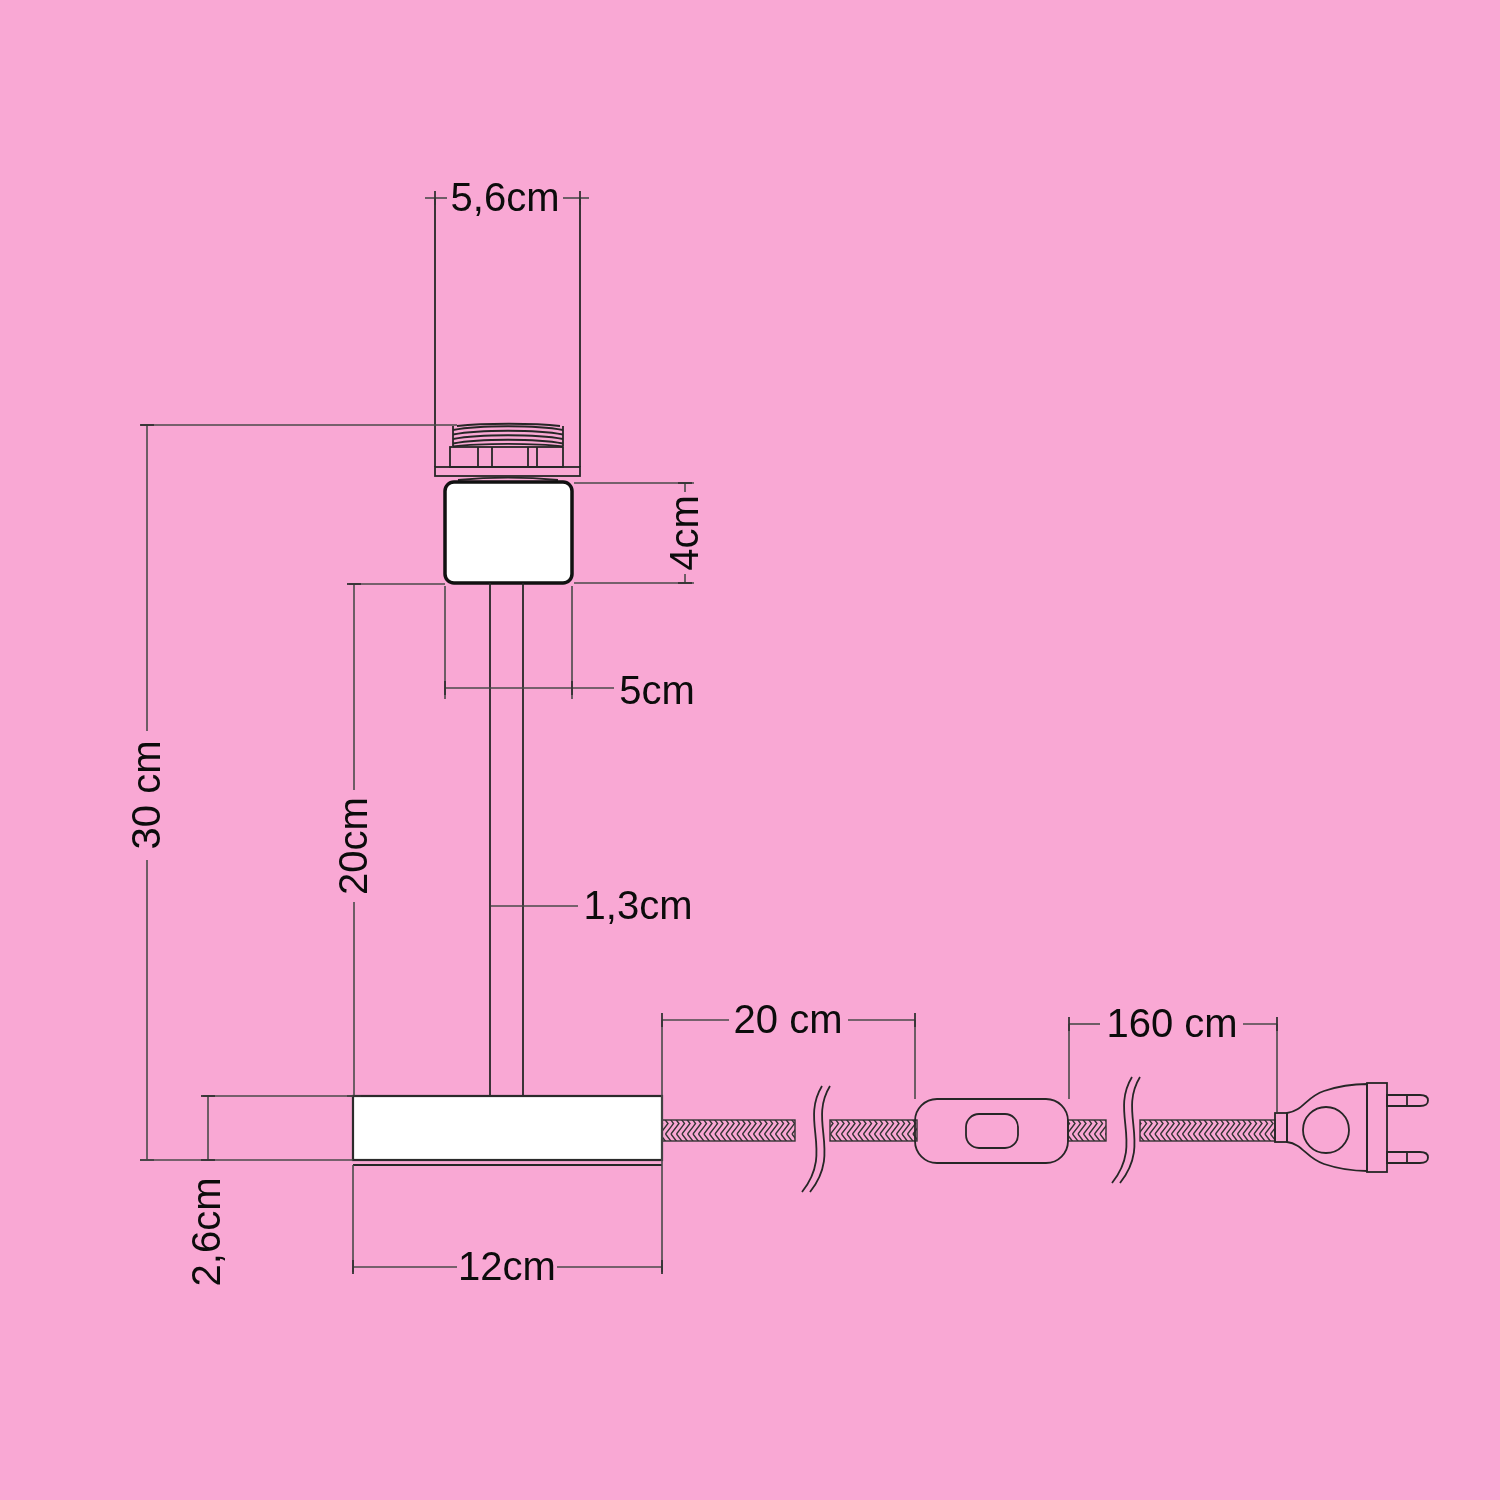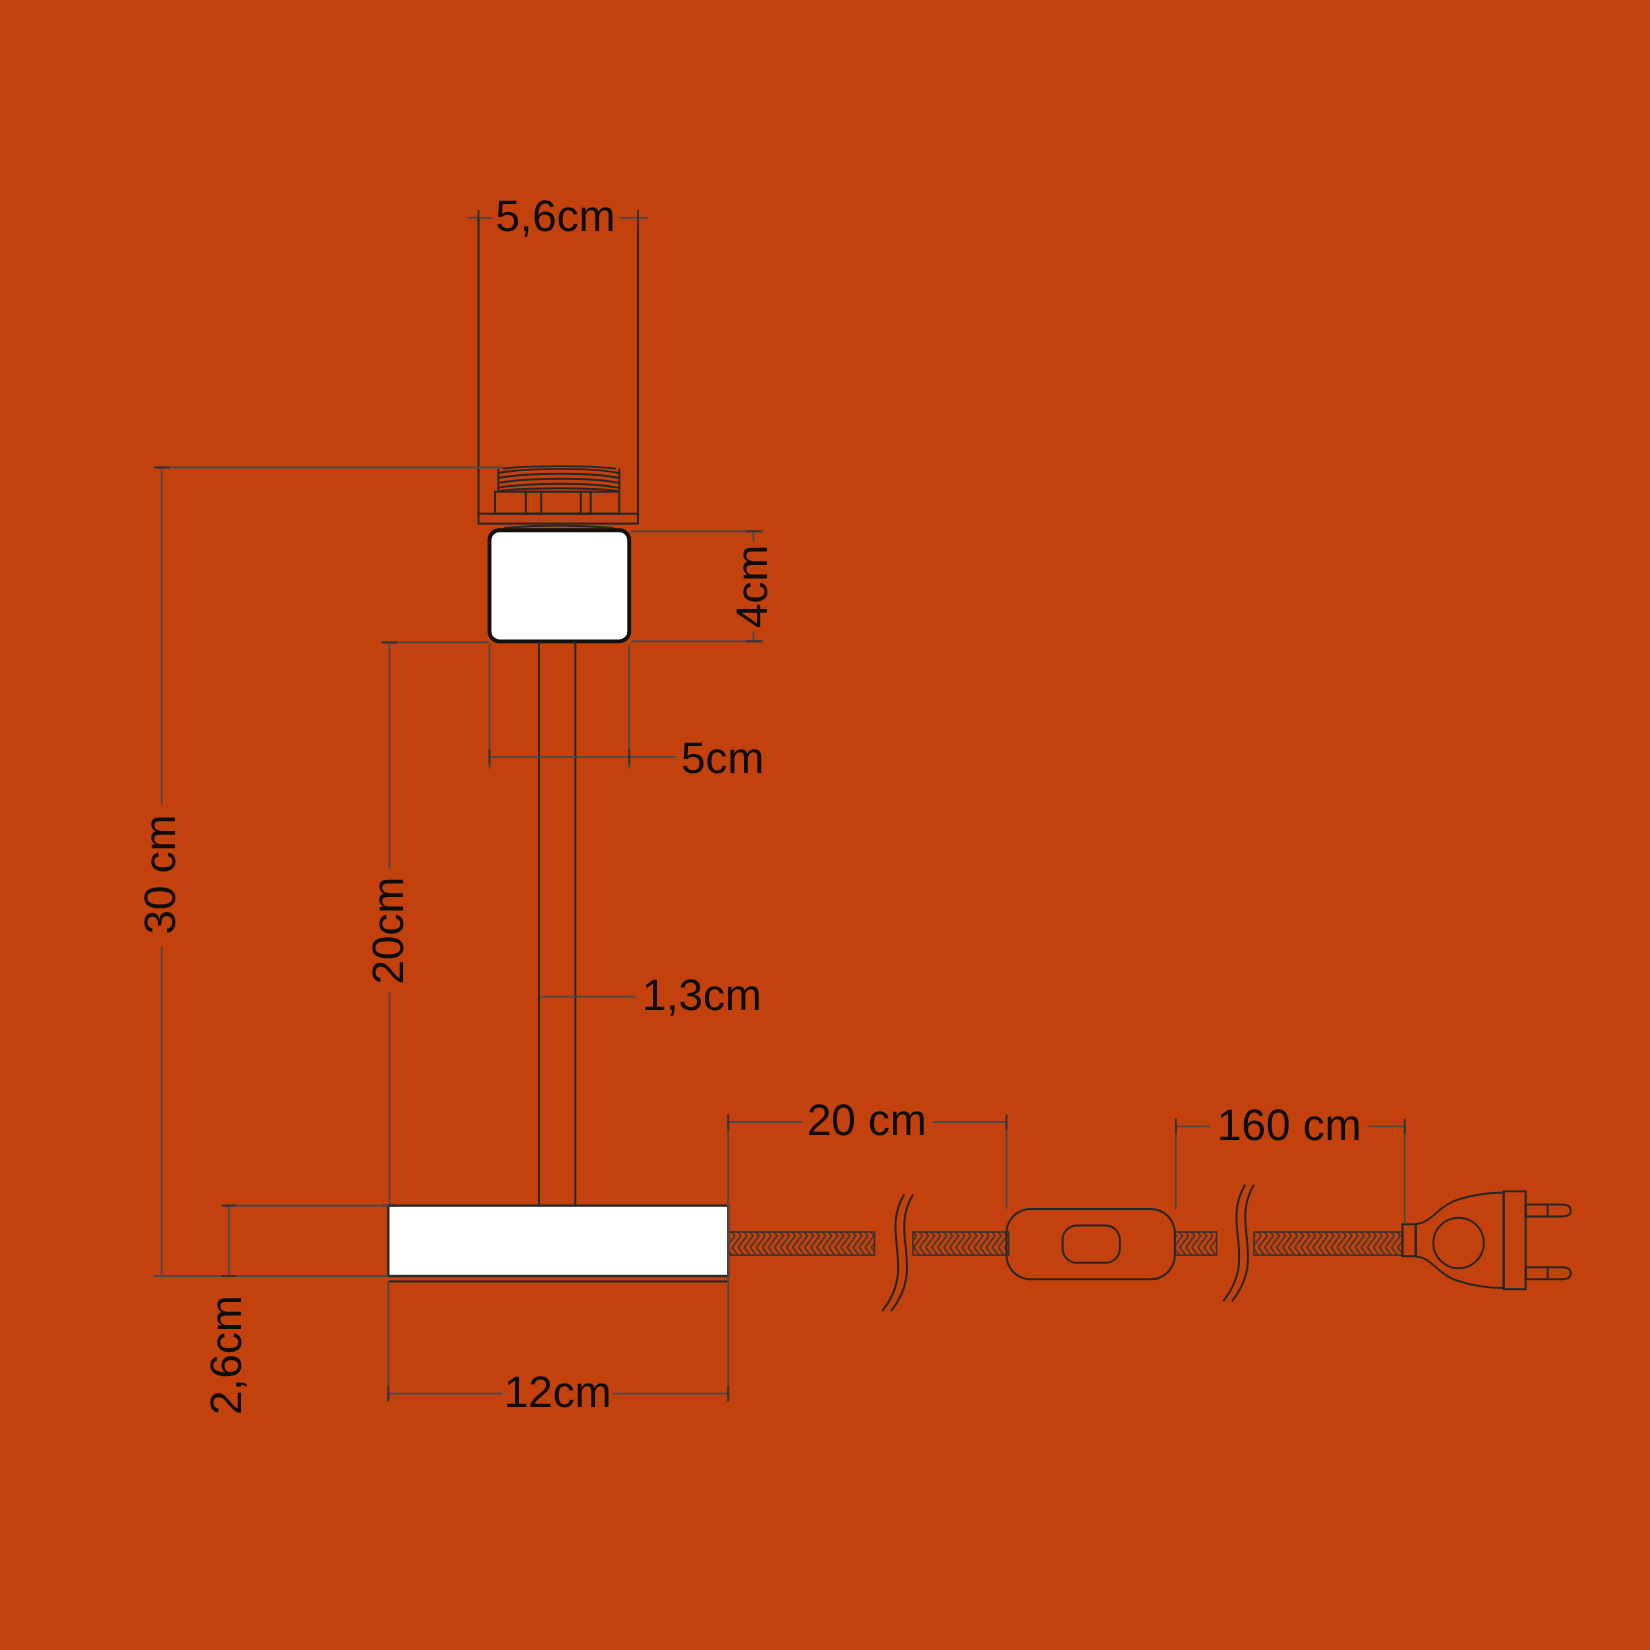--- a/index.html
+++ b/index.html
@@ -1,16 +1,16 @@
 <!DOCTYPE html>
 <html><head>
 <meta charset="utf-8">
 <style>
   html,body{margin:0;padding:0;background:#ffffff;}
-  .stage{position:relative;width:1500px;height:1500px;background:#c2410c;overflow:hidden;}
+  .stage{position:relative;width:1500px;height:1500px;background:#f9a8d4;overflow:hidden;}
   svg{display:block;}
   text{
     font-family:"Liberation Sans","DejaVu Sans",sans-serif;
     font-size:40px;
     fill:#0c0c0c;
   }
   .part{stroke:#262626;fill:none;stroke-width:1.8;}
   .part-thick{stroke:#111111;fill:#ffffff;stroke-width:3.5;}
   .part-med{stroke:#2b2b2b;fill:#ffffff;stroke-width:2.2;}
   .dim{stroke:#4a4a4a;fill:none;stroke-width:1.6;}

